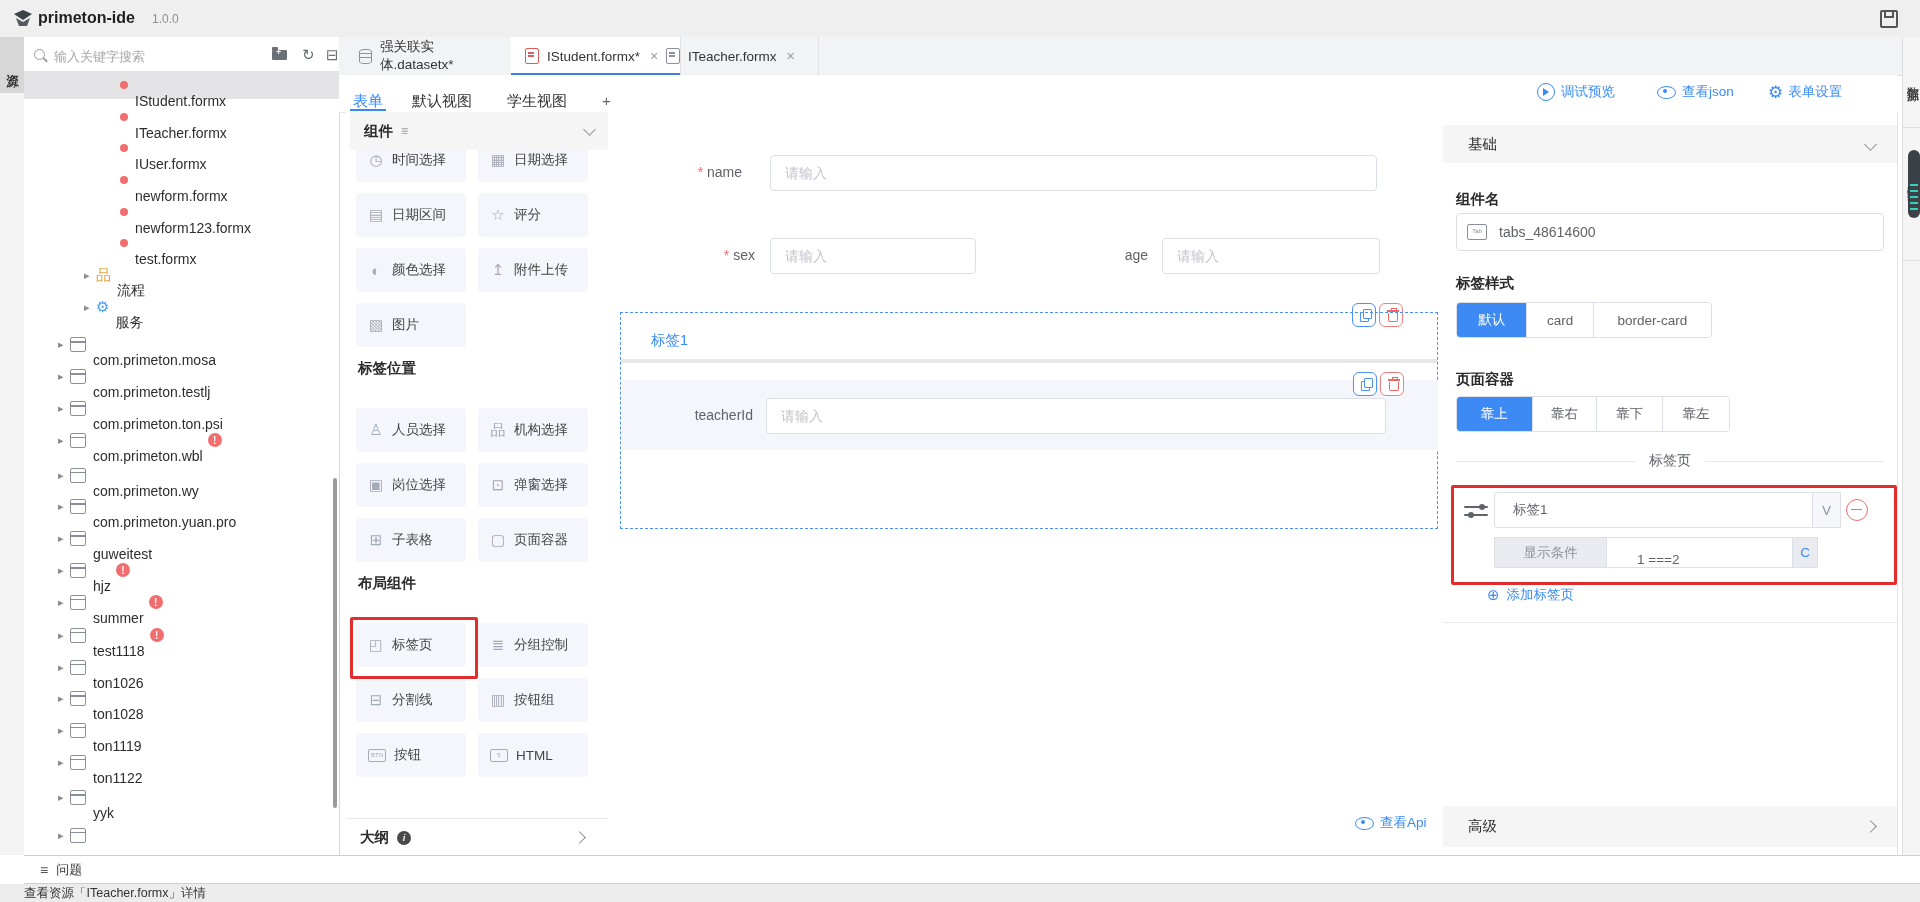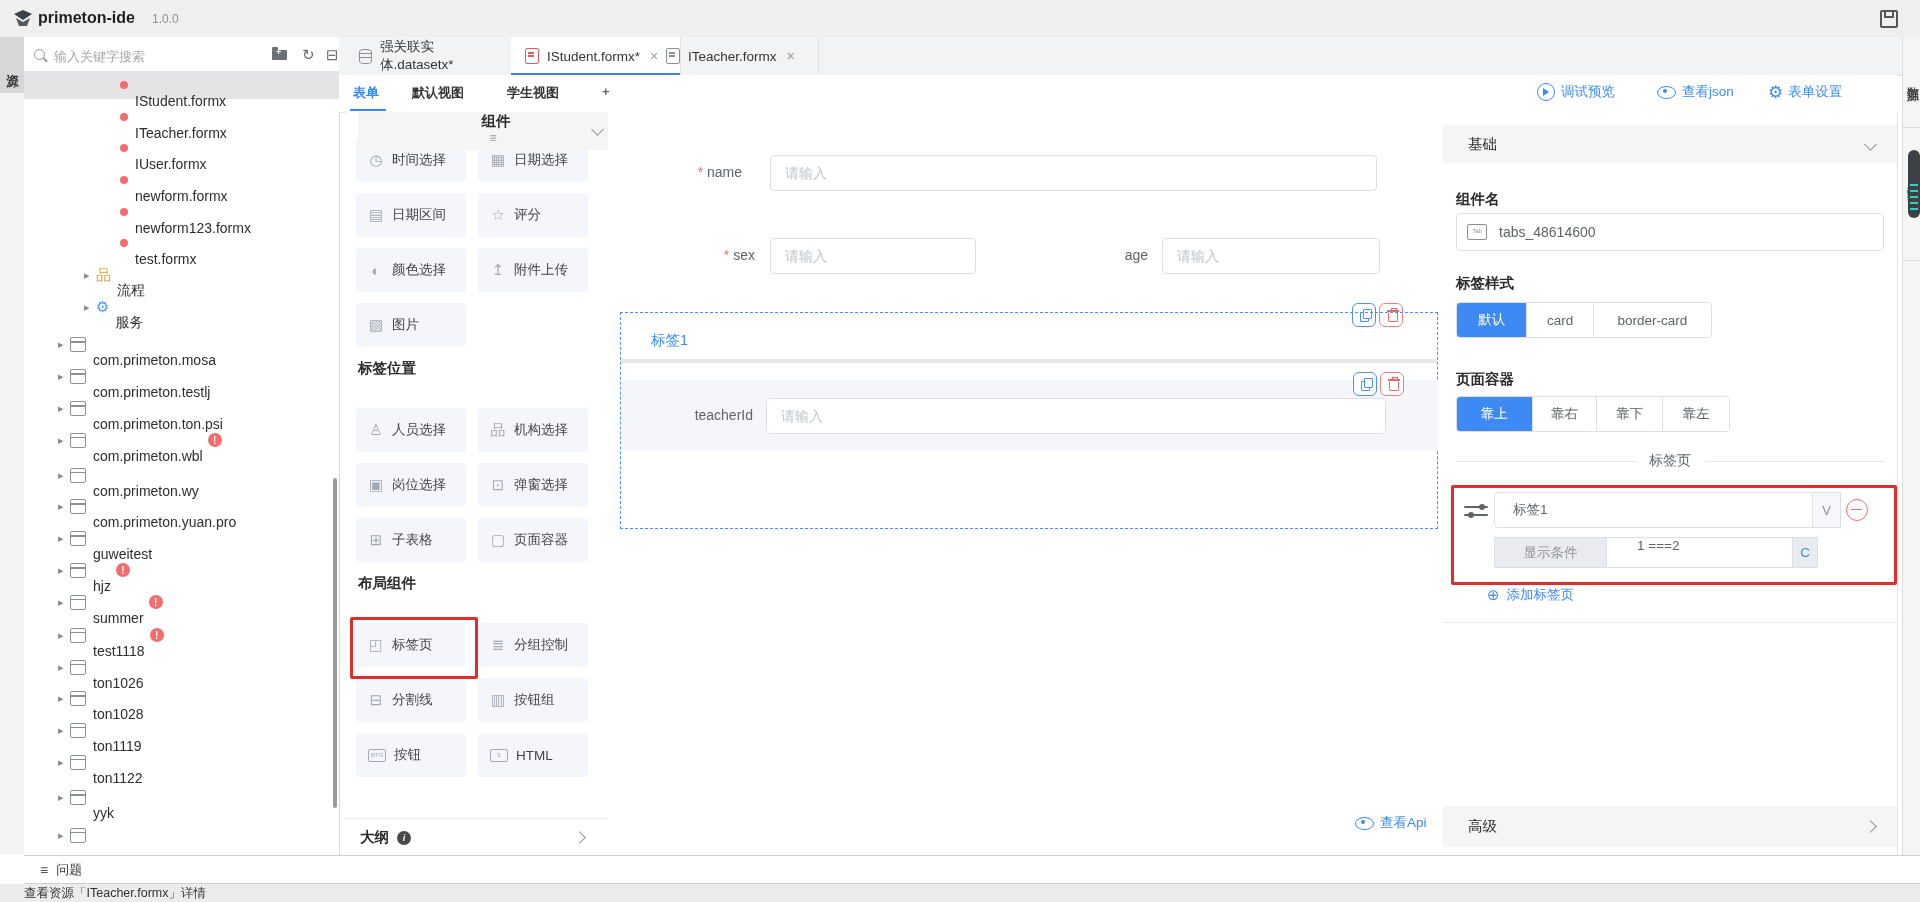--- a/index.html
+++ b/index.html
@@ -51,32 +51,32 @@
   .etab .elabel{font-size:13.5px;color:#333;}
   .tab-underline{position:absolute;left:0;bottom:-1px;height:3px;width:100%;background:#3d7ef0;}
   .ic-doc{width:12px;height:14px;border:1.5px solid #e05c5c;border-radius:2px;margin-right:8px;position:relative;flex:0 0 12px;}
   .ic-doc:before{content:"";position:absolute;left:2px;top:3px;width:6px;height:1.5px;background:#e05c5c;box-shadow:0 3px 0 #e05c5c;}
   .ic-doc.gray{border-color:#8a8f99;}
   .ic-doc.gray:before{background:#8a8f99;box-shadow:0 3px 0 #8a8f99;}
   .ic-db{width:11px;height:13px;border:1.5px solid #8a8f99;border-radius:5px/3px;margin-right:8px;position:relative;flex:0 0 11px;}
   .ic-db:before{content:"";position:absolute;left:0;top:3px;width:11px;height:1.5px;background:#8a8f99;box-shadow:0 4px 0 #8a8f99;}
   
   .viewsrow{left:339px;top:75px;width:1558px;height:37px;background:#fff;border-bottom:1px solid #e8e8e8;}
-  .vtab{position:absolute;top:9px;font-size:13px;color:#333;font-weight:bold;}
+  .vtab{position:absolute;top:17px;font-size:15px;color:#333;}
   .vtab.active{color:#3388ff;}
   .v-underline{position:absolute;top:34px;height:2px;background:#3388ff;}
   .tool-link{position:absolute;top:8px;display:flex;align-items:center;color:#3a8bf7;font-size:13.5px;}
   .ic-play{width:16px;height:16px;border:1.5px solid #3a8bf7;border-radius:50%;margin-right:6px;position:relative;}
   .ic-play:before{content:"";position:absolute;left:5px;top:4px;border-left:6px solid #3a8bf7;border-top:4px solid transparent;border-bottom:4px solid transparent;}
   .ic-eye{width:17px;height:11px;border:1.5px solid #3a8bf7;border-radius:50%;margin-right:6px;position:relative;}
   .ic-eye:before{content:"";position:absolute;left:4.5px;top:2.5px;width:4px;height:4px;border-radius:50%;background:#3a8bf7;}
   .ic-gear{font-size:17px;line-height:17px;color:#3a8bf7;margin-right:5px;}
   
   .palette{left:346px;top:112px;width:262px;height:743px;background:#fff;border-right:1px solid #e8e8e8;overflow:hidden;}
-  .pal-header{position:absolute;left:12px;top:0;width:262px;height:38px;background:#f5f5f5;z-index:3;display:flex;align-items:center;flex-direction:column;}
+  .pal-header{position:absolute;left:4px;top:0;width:262px;height:38px;background:#f5f5f5;z-index:3;display:flex;align-items:center;}
   .pal-title{font-size:14.5px;font-weight:bold;color:#2b2b2b;margin-left:14px;}
   .pal-menu{color:#9a9a9a;font-size:12px;margin-left:8px;}
   .chev{width:8px;height:8px;border-right:1.5px solid #8f8f8f;border-bottom:1.5px solid #8f8f8f;display:inline-block;}
   .chev.down{transform:rotate(45deg);}
   .chev.right{transform:rotate(-45deg);}
   .pal-chev{position:absolute;right:18px;top:13px;}
   .tile{position:absolute;width:110px;height:44px;background:#f4f6fb;border-radius:4px;display:flex;align-items:center;padding-left:12px;box-sizing:border-box;}
   .tile .tglyph{color:#a3a9b5;font-size:15px;margin-right:8px;width:16px;text-align:center;flex:0 0 16px;}
   .tile .tlbl{font-size:13.5px;color:#444;white-space:nowrap;}
   .mini-box{width:16px;height:11px;border:1px solid #a3a9b5;border-radius:2px;color:#a3a9b5;font-size:6px;line-height:10px;text-align:center;margin-right:8px;flex:0 0 16px;}
@@ -124,21 +124,21 @@
   .ic-sliders{position:absolute;width:24px;height:16px;}
   .ic-sliders i{position:absolute;left:0;width:24px;height:2px;background:#5f6368;border-radius:1px;}
   .ic-sliders i.b1{top:3px;} .ic-sliders i.b2{top:11px;}
   .ic-sliders i.b1:before{content:"";position:absolute;left:15px;top:-2.5px;width:6px;height:6px;border-radius:50%;background:#5f6368;}
   .ic-sliders i.b2:before{content:"";position:absolute;left:4px;top:-2.5px;width:6px;height:6px;border-radius:50%;background:#5f6368;}
   .tabitem-input{position:absolute;border:1px solid #dcdfe6;box-sizing:border-box;background:#fff;display:flex;align-items:center;font-size:13.5px;color:#5f6368;}
   .vbtn{position:absolute;background:#f5f7fa;border:1px solid #dcdfe6;border-left:none;box-sizing:border-box;display:flex;align-items:center;justify-content:center;color:#8a8f99;font-size:13px;}
   .ic-minus{position:absolute;width:22px;height:22px;border:1.5px solid #f26d6d;border-radius:50%;box-sizing:border-box;}
   .ic-minus:before{content:"";position:absolute;left:4px;top:8.5px;width:11px;height:1.8px;background:#f26d6d;}
   .cond-label{position:absolute;background:#e9ebf0;border:1px solid #dcdfe6;box-sizing:border-box;display:flex;align-items:center;justify-content:center;color:#8f939b;font-size:13.5px;}
-  .cond-value{position:absolute;background:#fff;border:1px solid #dcdfe6;border-left:none;box-sizing:border-box;display:flex;align-items:flex-start;color:#5f6368;font-size:13.5px;padding-left:30px;}
+  .cond-value{position:absolute;background:#fff;border:1px solid #dcdfe6;border-left:none;box-sizing:border-box;display:flex;align-items:flex-end;color:#5f6368;font-size:13.5px;padding-left:30px;}
   .cbtn{position:absolute;background:#e9ebf0;border:1px solid #dcdfe6;border-left:none;box-sizing:border-box;display:flex;align-items:center;justify-content:center;color:#3a8bf7;font-size:13.5px;}
   .addtab{position:absolute;left:44px;display:flex;align-items:center;color:#3a8bf7;font-size:13.5px;}
   .addtab .plus{font-size:15px;margin-right:7px;}
   .hline{position:absolute;height:1px;background:#ebebeb;}
   
   .edgestrip{left:1902px;top:37px;width:18px;height:865px;background:#f5f5f5;border-left:1px solid #ddd;}
   .strip-tab{position:absolute;left:0;width:18px;writing-mode:vertical-rl;text-orientation:upright;font-size:12.5px;color:#333;
     display:flex;justify-content:center;letter-spacing:1px;}
   .strip-div{position:absolute;left:0;width:18px;height:1px;background:#ddd;}
   .strip-pill{position:absolute;left:5px;width:12px;height:68px;background:#3c4147;border-radius:6px;z-index:2;}

